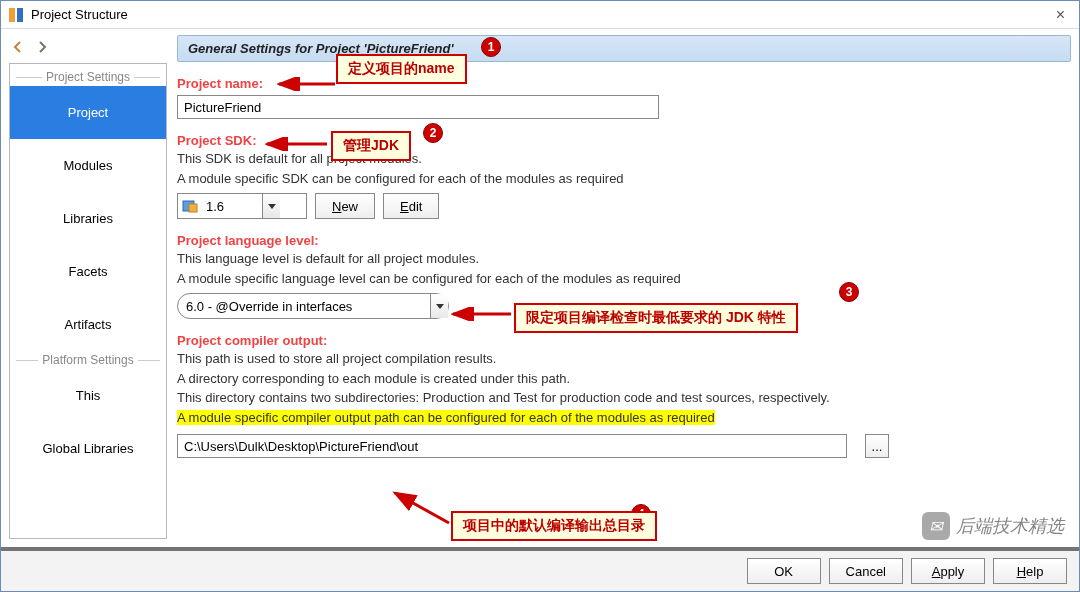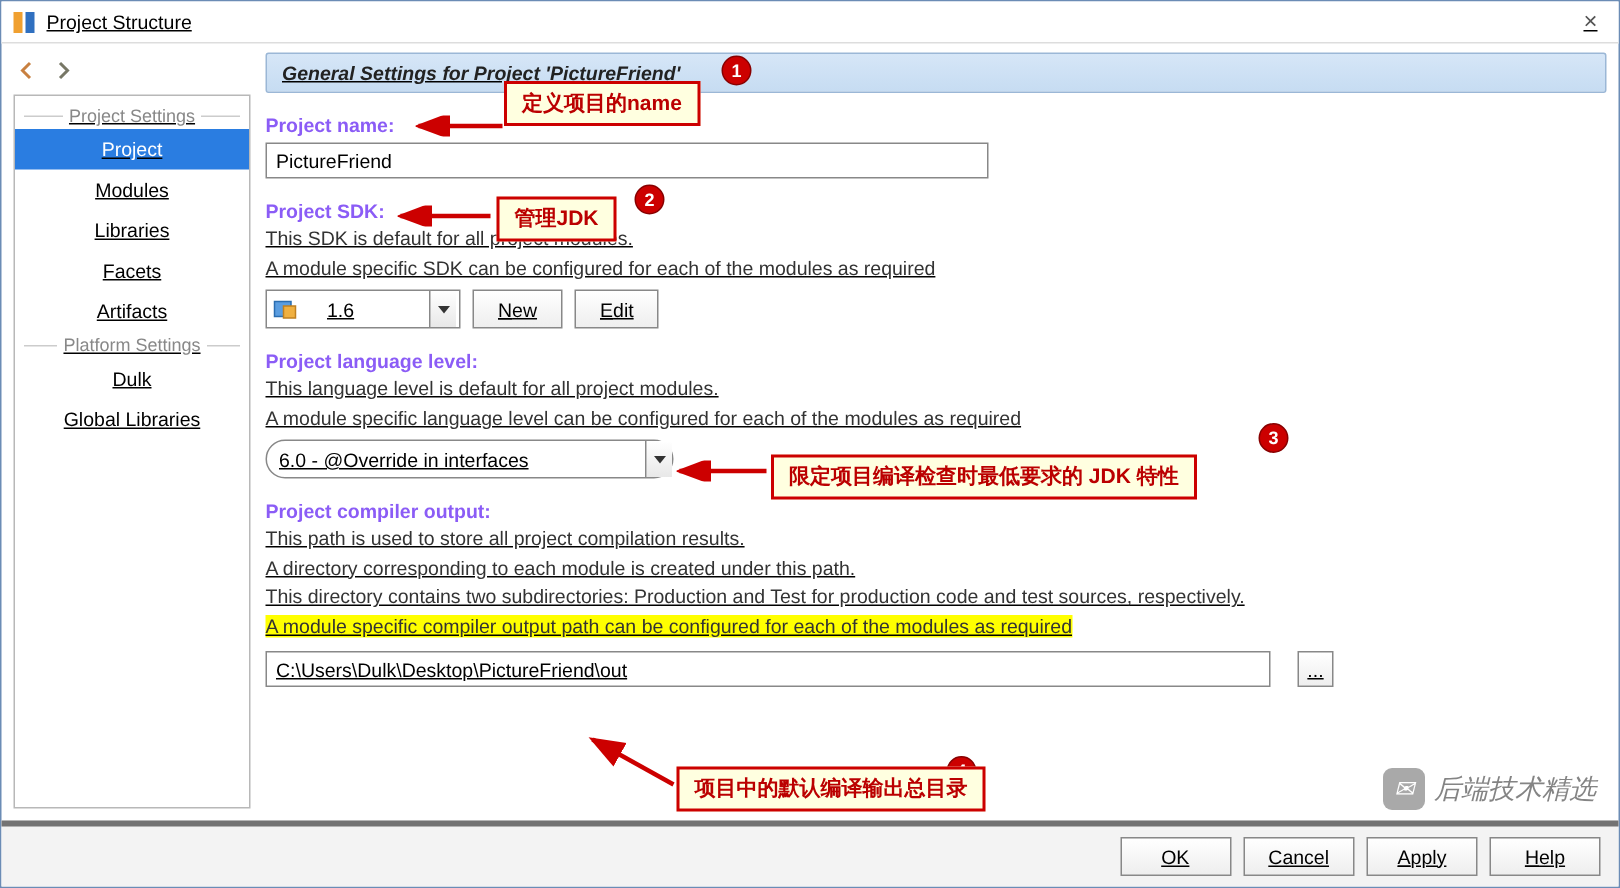--- a/index.html
+++ b/index.html
@@ -1,38 +1,38 @@
 <!DOCTYPE html>
 <html><head>
 <meta charset="utf-8">
 <style>
 * { box-sizing: border-box; margin: 0; padding: 0; }
 body { font-family: "Segoe UI", Tahoma, sans-serif; font-size: 13px; background: #fff; width: 1080px; height: 592px; overflow: hidden; }
-.window { width: 1080px; height: 592px; border: 1px solid #6b8cb5; display: flex; flex-direction: column; text-decoration: underline; }
+.window { width: 1080px; height: 592px; border: 1px solid #6b8cb5; display: flex; flex-direction: column; }
 .titlebar { height: 28px; background: #fff; display: flex; align-items: center; padding: 0 6px; border-bottom: 1px solid #ddd; }
 .titlebar .app-icon { width: 18px; height: 18px; margin-right: 6px; }
 .titlebar .title { flex: 1; font-size: 13px; }
 .titlebar .close { font-size: 16px; color: #555; padding: 0 8px; cursor: pointer; font-family: Arial; }
 .content { flex: 1; display: flex; min-height: 0; }
 .left-panel { width: 170px; padding: 8px 4px 8px 8px; display: flex; flex-direction: column; text-align: center; }
 .toolbar-buttons { display: flex; gap: 4px; margin-bottom: 6px; }
 .tb-btn { width: 20px; height: 20px; display:flex; align-items:center; justify-content:center; color:#b07030; }
 .sidebar { border: 1px solid #b8b8b8; flex: 1; padding: 4px 0; background: #fff; }
 .group-label { color: #888; font-size: 12px; padding: 2px 6px; display: flex; align-items: center; gap: 4px; }
 .group-label::before, .group-label::after { content:""; flex:1; height:1px; background:#ccc; }
-.nav-item { padding: 6px 10px; cursor: pointer; color: #000; }
+.nav-item { padding: 19px 10px; cursor: pointer; color: #000; }
 .nav-item.selected { background: #2a7de1; color: #fff; }
 .right-panel { flex: 1; padding: 6px 8px 8px 6px; position: relative; min-width: 0; }
 .header-bar { background: linear-gradient(#d6e6f7,#c6dcf2); border: 1px solid #9bb7d6; padding: 5px 10px; font-weight: bold; font-style: italic; color: #222; border-radius: 2px; }
 .section { margin-top: 14px; }
-.sec-label { font-weight: bold; color: #8b5cf6; display:inline-block; }
+.sec-label { font-weight: bold; color: #ef4444; display:inline-block; }
 .sec-desc { color: #333; font-size: 13px; margin-top: 2px; line-height: 1.35; }
 .text-input { width: 482px; border: 1px solid #888; padding: 3px 6px; font-size: 13px; height: 24px; }
 .row { display: flex; gap: 8px; align-items: center; margin-top: 6px; }
-.combo { display: inline-flex; align-items: center; border: 1px solid #888; height: 26px; background:#fff; padding-left:4px;gap:12px;}
+.combo { display: inline-flex; align-items: center; border: 1px solid #888; height: 26px; background:#fff; padding-left:4px;}
 .combo-icon { width:16px; height:16px; margin-right:4px; }
 .combo-text { padding: 0 4px; min-width: 60px; }
 .combo-btn { width: 18px; height: 24px; border-left: 1px solid #888; display:flex; align-items:center; justify-content:center; background:linear-gradient(#fff,#e8e8e8);}
 .combo-wide { width: 272px; border-radius: 13px; }
 .combo-wide .combo-text { flex:1; }
 .btn { border: 1px solid #888; background: linear-gradient(#fff,#eee); padding: 3px 16px; height: 26px; cursor: pointer; font-size:13px;}
 .underline-letter { text-decoration: underline; }
 .highlight { background: #ffff00; display:inline; }
 .path-row { display:flex; gap:18px; align-items:flex-end; margin-top:8px; }
 .path-input { flex:1; border:1px solid #888; padding:3px 6px; height:24px; font-size:13px; max-width: 670px; }
@@ -77,21 +77,21 @@
           </span>
       </div>
       <div class="sidebar">
         <div class="group-label">Project Settings</div>
         <div class="nav-item selected">Project</div>
         <div class="nav-item">Modules</div>
         <div class="nav-item">Libraries</div>
         <div class="nav-item">Facets</div>
         <div class="nav-item">Artifacts</div>
         <div class="group-label">Platform Settings</div>
-        <div class="nav-item">Dulk</div>
+        <div class="nav-item">This</div>
         <div class="nav-item">Global Libraries</div>
       </div>
     </div>
 
     <div class="right-panel">
       <div class="header-bar">General Settings for Project 'PictureFriend'</div>
 
       <div class="section">
         <span class="sec-label">Project name:</span>
         <div style="margin-top:4px;">

